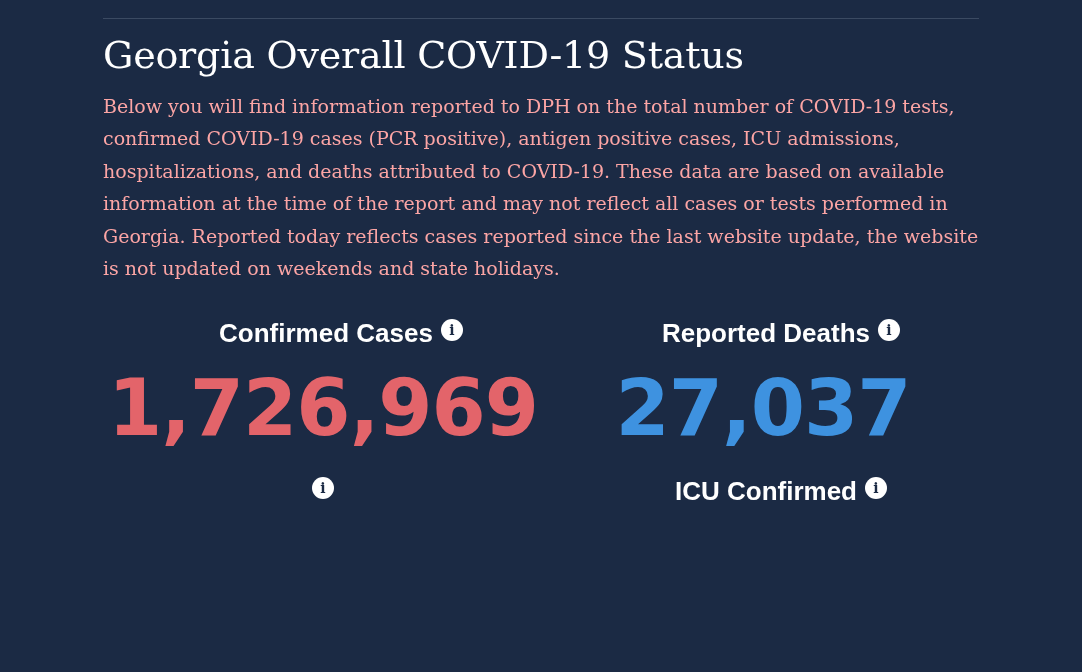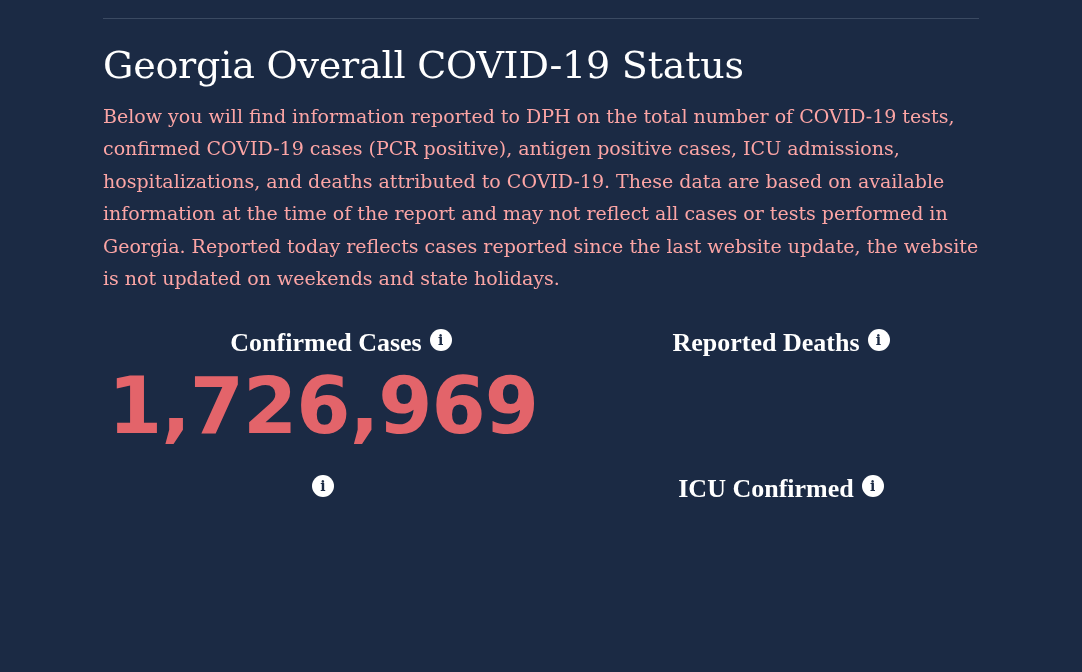--- a/index.html
+++ b/index.html
@@ -24,21 +24,21 @@
     position: absolute;
     left: 103px;
     top: 18px;
     width: 876px;
     height: 1px;
     background: #3b4a62;
   }
   .content {
     position: absolute;
     left: 103px;
-    top: 42px;
+    top: 32px;
     width: 880px;
   }
   h1.title {
     margin: 0;
     font-family: "DejaVu Serif", serif;
     font-weight: 400;
     font-size: 38px;
     line-height: 46px;
     letter-spacing: -0.2px;
     color: #ffffff;
@@ -63,21 +63,21 @@
     padding-top: 6px;
   }
   .stat-head {
     display: inline-flex;
     align-items: flex-start;
     justify-content: center;
     gap: 8px;
     white-space: nowrap;
   }
   .stat-label {
-    font-family: Liberation Serif, serif;
+    font-family: Liberation Sans, sans-serif;
     font-weight: 700;
     font-size: 26px;
     line-height: 34px;
     color: #ffffff;
     margin-left: 36px;
   }
   .info-icon {
     display: inline-flex;
     align-items: center;
     justify-content: center;
@@ -93,21 +93,21 @@
     margin-top: 3px;
     cursor: pointer;
     user-select: none;
   }
   .stat-value {
     font-family: "DejaVu Sans", sans-serif;
     font-weight: 700;
     font-size: 78px;
     line-height: 92px;
     letter-spacing: -1px;
-    margin-top: 0;
+    margin-top: 12px;
   }
   .stat-value.red { color: #e3646a; }
   .stat-value.blue { color: #3e92e0; }
 
   
   .stats .stat.row2 { padding-top: 20px; }
 </style>
 </head>
 <body>
 
@@ -129,20 +129,21 @@
           <span class="info-icon">i</span>
         </div>
         <div class="stat-value red">1,726,969</div>
       </div>
 
       <div class="stat">
         <div class="stat-head">
           <span class="stat-label">Reported Deaths</span>
           <span class="info-icon">i</span>
         </div>
+        <div class="stat-value blue">27,037</div>
       </div>
 
       <div class="stat row2">
         <div class="stat-head">
           <span class="info-icon">i</span>
         </div>
       </div>
 
       <div class="stat row2">
         <div class="stat-head">

